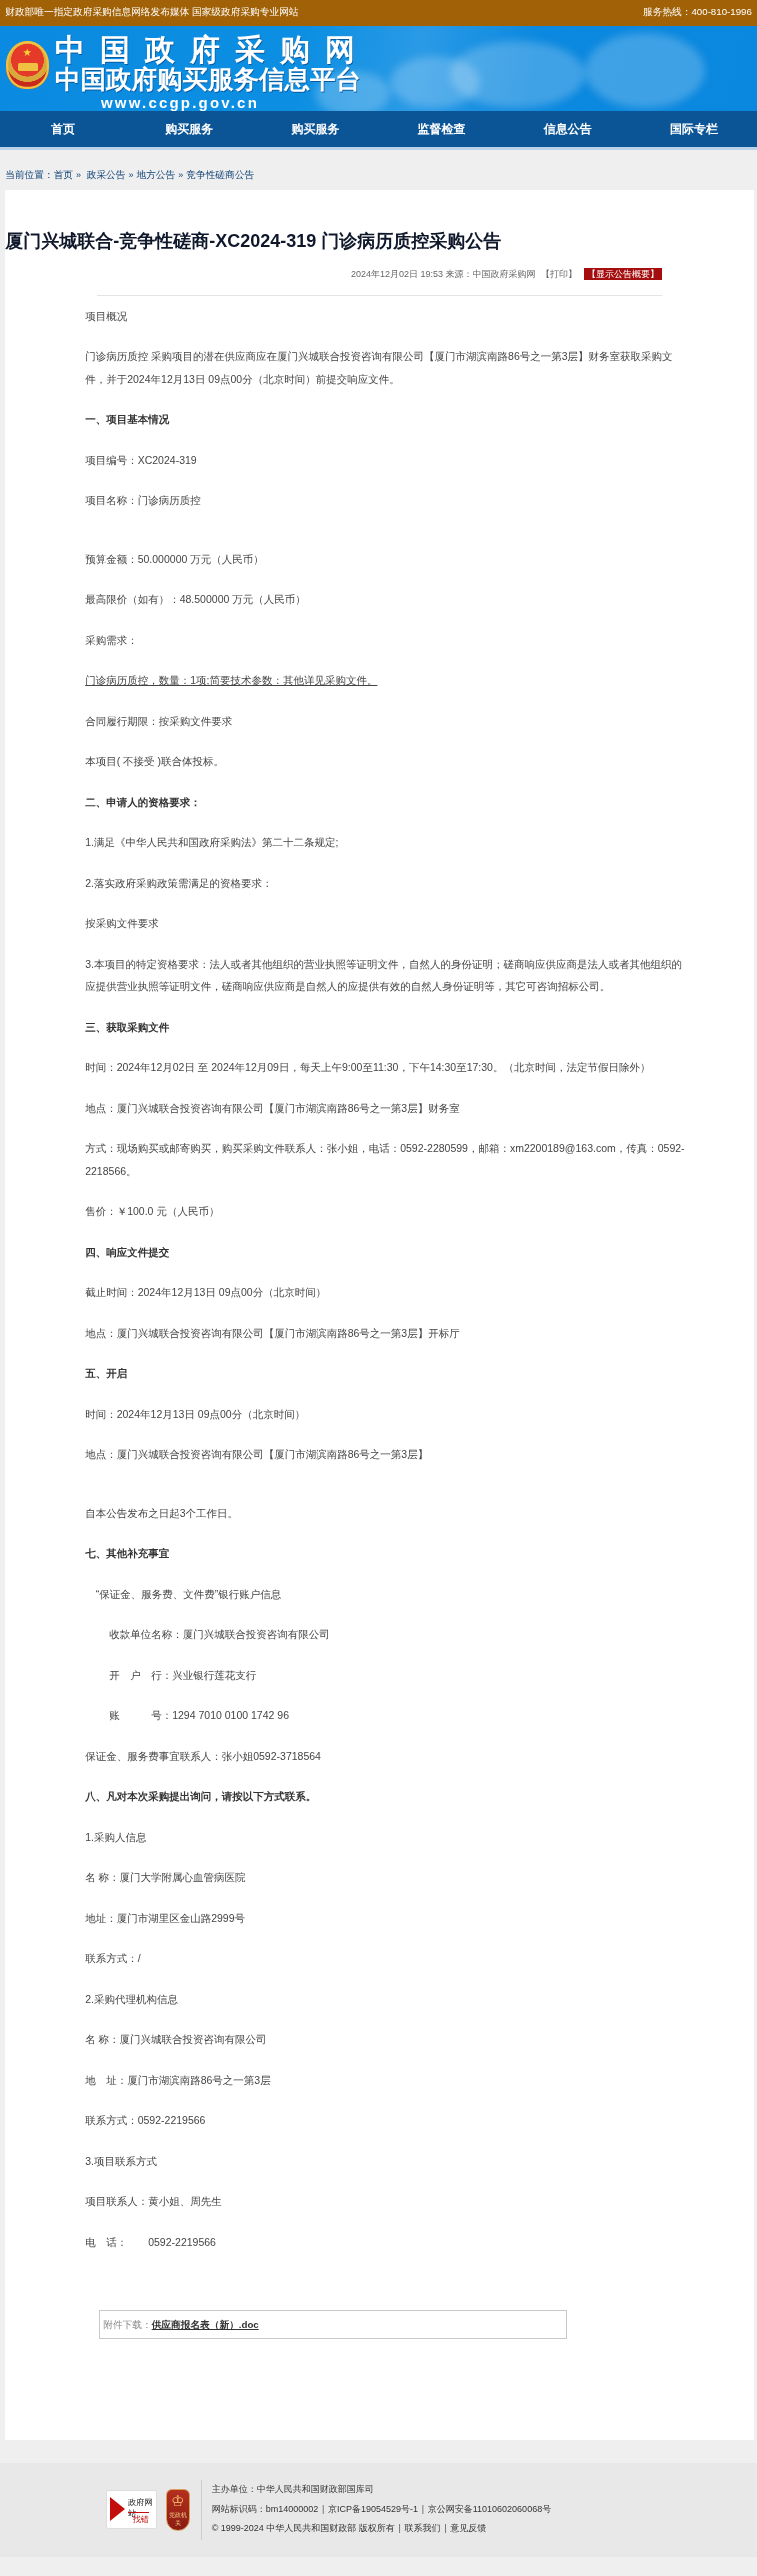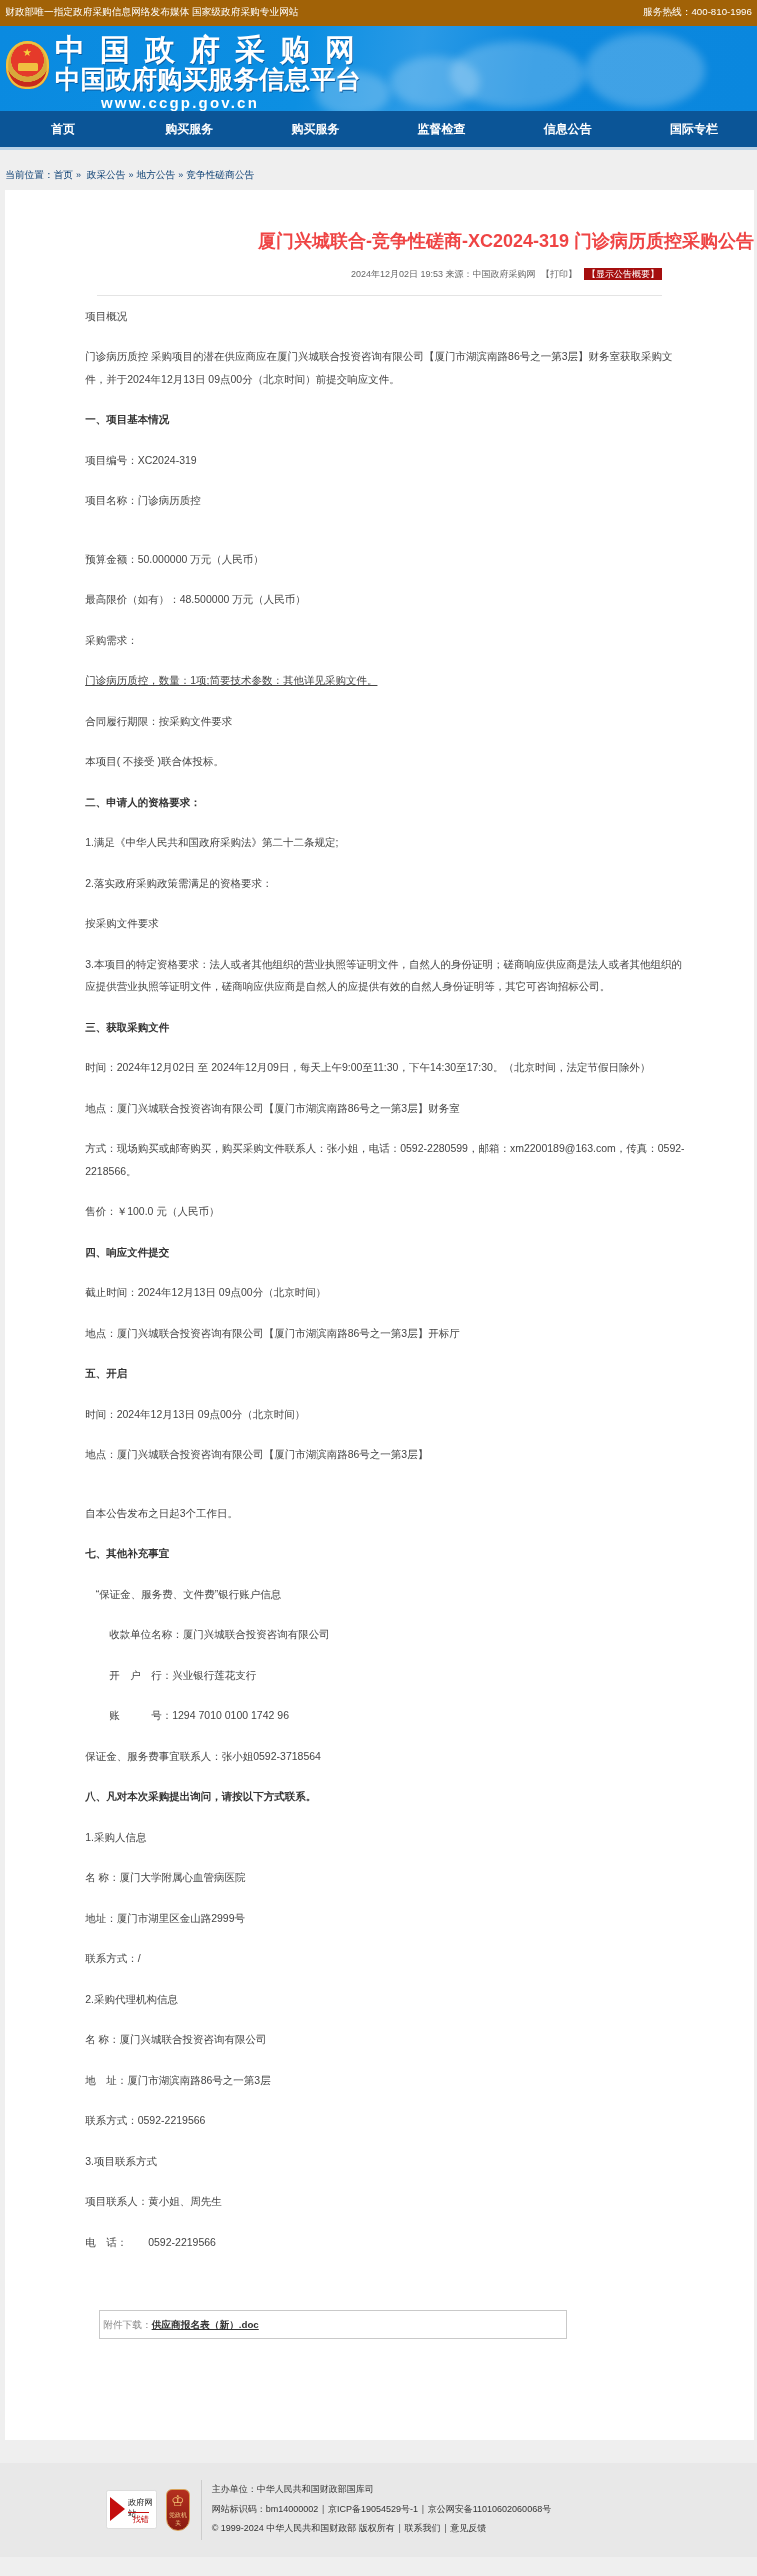--- a/index.html
+++ b/index.html
@@ -62,24 +62,24 @@
   }
   .breadcrumb .sep { margin: 0 3px; font-size: 9px; }
   .panel {
     margin: 0 3px 0 5.2px;
     background: #fff;
     padding: 0 0 30px;
     min-height: 2250px;
     box-sizing: border-box;
   }
   .title {
-    text-align: right;
+    text-align: left;
     font-size: 18px;
     font-weight: bold;
-    color: #ef4444;
+    color: #0f172a;
     padding-top: 39px;
     margin: 0;
   }
   .meta {
     text-align: right;
     font-size: 9px;
     color: #666;
     margin-top: 15px;
     padding-bottom: 13.5px;
     border-bottom: 0.7px solid #e4e4e4;

